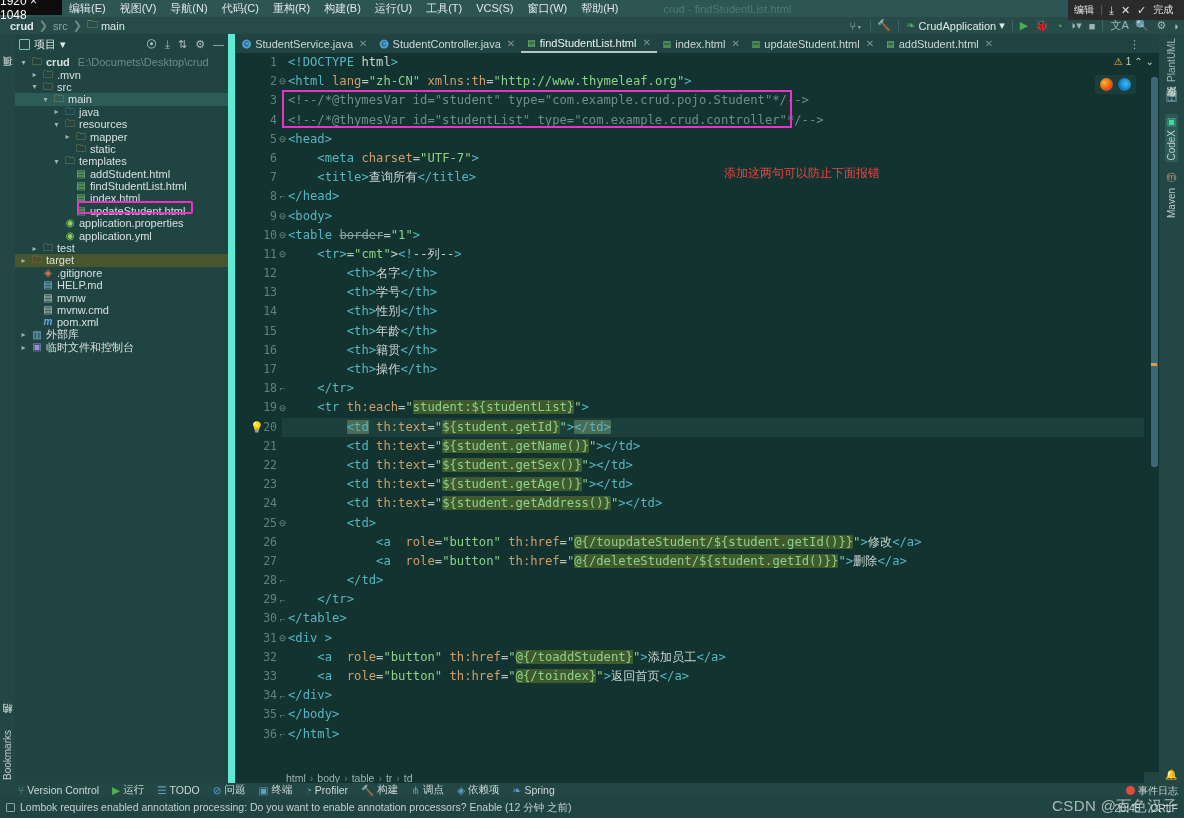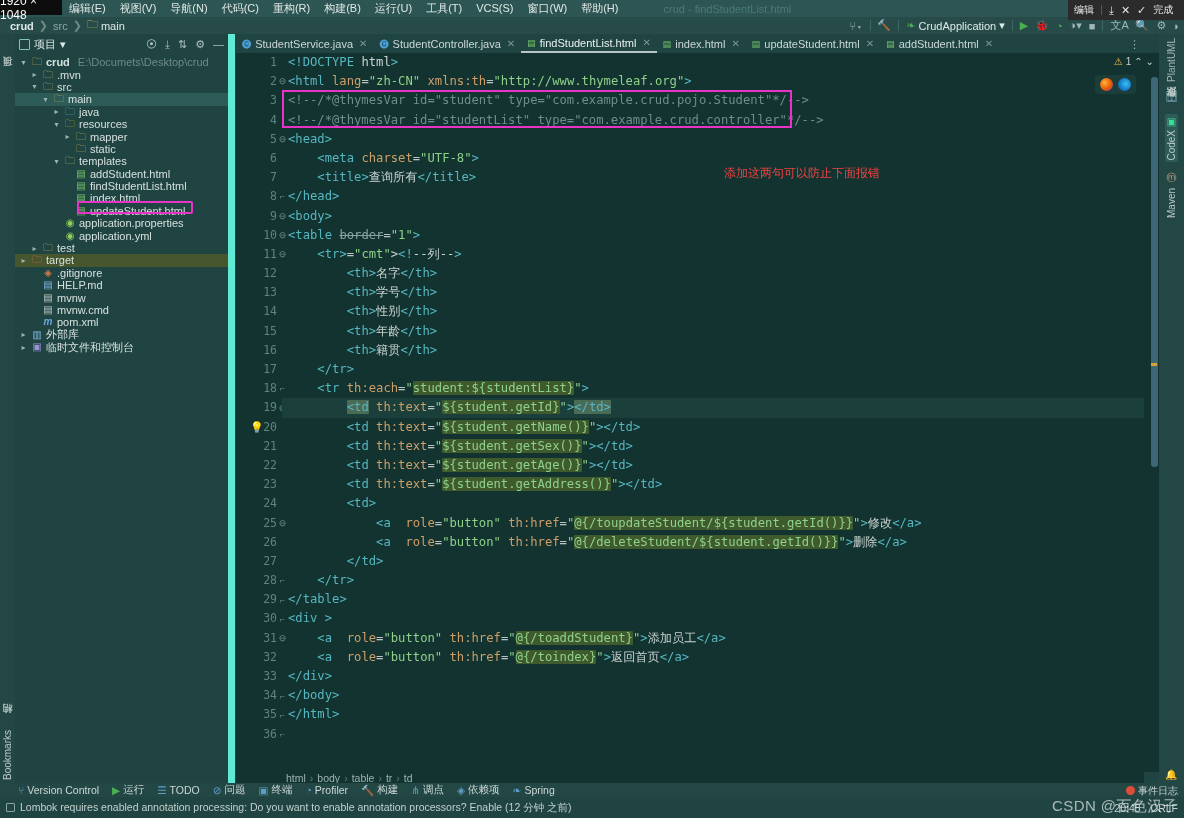--- a/index.html
+++ b/index.html
@@ -583,31 +583,32 @@
         <div class="fold" style="top: 638.6px;">⌐</div>
         <div class="fold" style="top: 657.8px;">⌐</div>
         <div class="fold" style="top: 677px;">⌐</div>
       </div>
     <div class="code" id="code">
         <div class="cl"><span class="tagb">&lt;!DOCTYPE</span> html<span class="tagb">&gt;</span></div>
         <div class="cl"><span class="tagb">&lt;html</span> <span class="attr">lang</span><span class="punc">=</span><span class="str">"</span><span class="str">zh-CN</span><span class="str">"</span> <span class="attr">xmlns:th</span><span class="punc">=</span><span class="str">"</span><span class="str">http://www.thymeleaf.org</span><span class="str">"</span><span class="tagb">&gt;</span></div>
         <div class="cl"><span class="cmt">&lt;!--/*@thymesVar id="student" type="com.example.crud.pojo.Student"*/--&gt;</span></div>
         <div class="cl"><span class="cmt">&lt;!--/*@thymesVar id="studentList" type="com.example.crud.controller"*/--&gt;</span></div>
         <div class="cl"><span class="tagb">&lt;head</span><span class="tagb">&gt;</span></div>
-        <div class="cl">    <span class="tagb">&lt;meta</span> <span class="attr">charset</span><span class="punc">=</span><span class="str">"</span><span class="str">UTF-8</span><span class="str">"</span><span class="tagb">&gt;</span></div>
+        <div class="cl">    <span class="tagb">&lt;meta</span> <span class="attr">charset</span><span class="punc">=</span><span class="str">"</span><span class="str">UTF-7</span><span class="str">"</span><span class="tagb">&gt;</span></div>
         <div class="cl">    <span class="tagb">&lt;title</span><span class="tagb">&gt;</span>查询所有<span class="tagb">&lt;/title</span><span class="tagb">&gt;</span></div>
         <div class="cl"><span class="tagb">&lt;/head</span><span class="tagb">&gt;</span></div>
         <div class="cl"><span class="tagb">&lt;body</span><span class="tagb">&gt;</span></div>
         <div class="cl"><span class="tagb">&lt;table</span> <span class="strike">border</span><span class="punc">=</span><span class="str">"</span><span class="str">1</span><span class="str">"</span><span class="tagb">&gt;</span></div>
         <div class="cl">    <span class="tagb">&lt;tr</span><span class="tagb">&gt;</span><span class<span="" class="punc">=</span><span class="str">"</span><span class="str">cmt</span><span class="str">"</span>&gt;<span class="tagb">&lt;!</span>--列--<span class="tagb">&gt;</span></div>
         <div class="cl">        <span class="tagb">&lt;th</span><span class="tagb">&gt;</span>名字<span class="tagb">&lt;/th</span><span class="tagb">&gt;</span></div>
         <div class="cl">        <span class="tagb">&lt;th</span><span class="tagb">&gt;</span>学号<span class="tagb">&lt;/th</span><span class="tagb">&gt;</span></div>
         <div class="cl">        <span class="tagb">&lt;th</span><span class="tagb">&gt;</span>性别<span class="tagb">&lt;/th</span><span class="tagb">&gt;</span></div>
         <div class="cl">        <span class="tagb">&lt;th</span><span class="tagb">&gt;</span>年龄<span class="tagb">&lt;/th</span><span class="tagb">&gt;</span></div>
         <div class="cl">        <span class="tagb">&lt;th</span><span class="tagb">&gt;</span>籍贯<span class="tagb">&lt;/th</span><span class="tagb">&gt;</span></div>
+        <div class="cl">        <span class="tagb">&lt;th</span><span class="tagb">&gt;</span>操作<span class="tagb">&lt;/th</span><span class="tagb">&gt;</span></div>
         <div class="cl">    <span class="tagb">&lt;/tr</span><span class="tagb">&gt;</span></div>
         <div class="cl">    <span class="tagb">&lt;tr</span> <span class="attr">th:each</span><span class="punc">=</span><span class="str">"</span><span class="str"><span class="elhl">student:${studentList}</span></span><span class="str">"</span><span class="tagb">&gt;</span></div>
         <div class="cl cur">        <span class="seltd"><span class="tagb">&lt;td</span></span> <span class="attr">th:text</span><span class="punc">=</span><span class="str">"</span><span class="str"><span class="elhl">${student.getId}</span></span><span class="str">"</span><span class="tagb">&gt;</span><span class="seltd"><span class="tagb">&lt;/td</span><span class="tagb">&gt;</span></span></div>
         <div class="cl">        <span class="tagb">&lt;td</span> <span class="attr">th:text</span><span class="punc">=</span><span class="str">"</span><span class="str"><span class="elhl">${student.getName()}</span></span><span class="str">"</span><span class="tagb">&gt;</span><span class="tagb">&lt;/td</span><span class="tagb">&gt;</span></div>
         <div class="cl">        <span class="tagb">&lt;td</span> <span class="attr">th:text</span><span class="punc">=</span><span class="str">"</span><span class="str"><span class="elhl">${student.getSex()}</span></span><span class="str">"</span><span class="tagb">&gt;</span><span class="tagb">&lt;/td</span><span class="tagb">&gt;</span></div>
         <div class="cl">        <span class="tagb">&lt;td</span> <span class="attr">th:text</span><span class="punc">=</span><span class="str">"</span><span class="str"><span class="elhl">${student.getAge()}</span></span><span class="str">"</span><span class="tagb">&gt;</span><span class="tagb">&lt;/td</span><span class="tagb">&gt;</span></div>
         <div class="cl">        <span class="tagb">&lt;td</span> <span class="attr">th:text</span><span class="punc">=</span><span class="str">"</span><span class="str"><span class="elhl">${student.getAddress()}</span></span><span class="str">"</span><span class="tagb">&gt;</span><span class="tagb">&lt;/td</span><span class="tagb">&gt;</span></div>
         <div class="cl">        <span class="tagb">&lt;td</span><span class="tagb">&gt;</span></div>
         <div class="cl">            <span class="tagb">&lt;a</span>  <span class="attr">role</span><span class="punc">=</span><span class="str">"</span><span class="str">button</span><span class="str">"</span> <span class="attr">th:href</span><span class="punc">=</span><span class="str">"</span><span class="str"><span class="elhl">@{/toupdateStudent/${student.getId()}}</span></span><span class="str">"</span><span class="tagb">&gt;</span>修改<span class="tagb">&lt;/a</span><span class="tagb">&gt;</span></div>
         <div class="cl">            <span class="tagb">&lt;a</span>  <span class="attr">role</span><span class="punc">=</span><span class="str">"</span><span class="str">button</span><span class="str">"</span> <span class="attr">th:href</span><span class="punc">=</span><span class="str">"</span><span class="str"><span class="elhl">@{/deleteStudent/${student.getId()}}</span></span><span class="str">"</span><span class="tagb">&gt;</span>删除<span class="tagb">&lt;/a</span><span class="tagb">&gt;</span></div>

